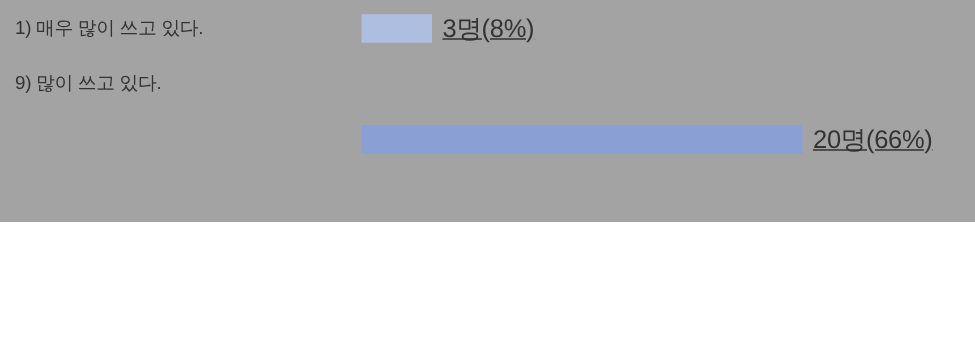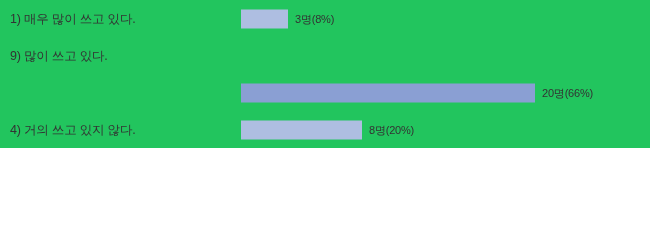--- a/index.html
+++ b/index.html
@@ -13,21 +13,21 @@
     height: 148px;
     font-family: "Liberation Sans", "DejaVu Sans", sans-serif;
     color: #3a3a3a;
     overflow: hidden;
   }
 
   #chart-root {
     position: relative;
     width: 650px;
     height: 148px;
-    background: #22c55e;
+    background: #a3a3a3;
     box-sizing: border-box;
   }
 
   .chart-rows {
     position: absolute;
     left: 0;
     top: 0;
     width: 650px;
     height: 148px;
   }
@@ -73,25 +73,26 @@
     background: #aebee1;
     display: block;
   }
 
   .bar.highlight {
     background: #8a9fd3;
   }
 
   .value-label {
     margin-left: 7px;
-    font-size: 11px;
+    font-size: 17px;
     line-height: 1;
     color: #333333;
     white-space: nowrap;
     letter-spacing: -0.2px;
+    text-decoration: underline;
   }
 </style>
 </head>
 <body>
 
 <div id="chart-root">
   <div class="chart-rows">
 
     <div class="chart-row row-1">
       <span class="category-label">1) 매우 많이 쓰고 있다.</span>
@@ -105,22 +106,15 @@
       <span class="category-label">9) 많이 쓰고 있다.</span>
     </div>
 
     <div class="chart-row row-3">
       <div class="bar-area">
         <span class="bar highlight" style="width: 294px; background: rgb(138, 159, 211);"></span>
         <span class="value-label">20명(66%)</span>
       </div>
     </div>
 
-    <div class="chart-row row-4">
-      <span class="category-label">4) 거의 쓰고 있지 않다.</span>
-      <div class="bar-area">
-        <span class="bar" style="width: 121px; background: rgb(174, 190, 225);"></span>
-        <span class="value-label">8명(20%)</span>
-      </div>
-    </div>
 
   </div>
 </div>
 
 </body></html>

